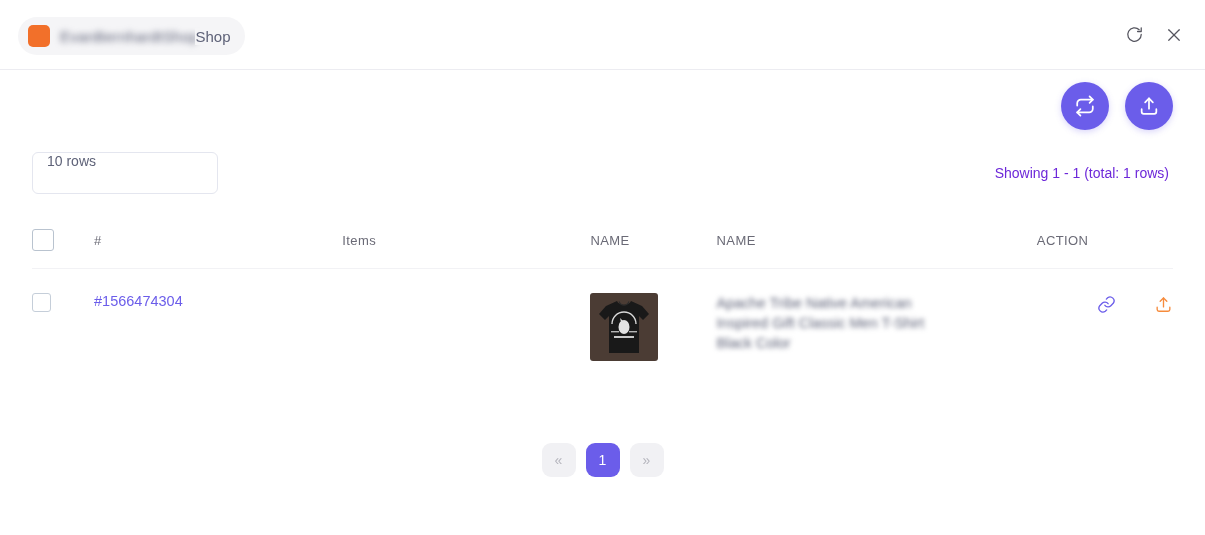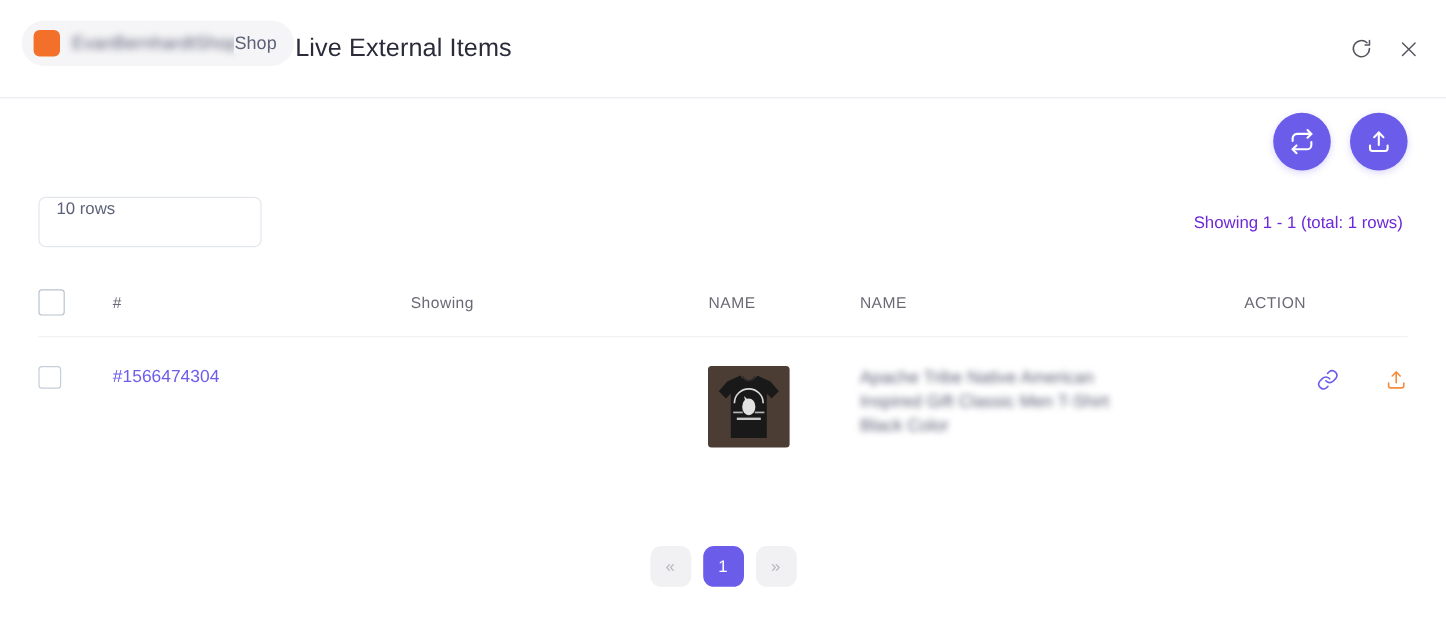--- a/index.html
+++ b/index.html
@@ -11,21 +11,21 @@
     height: 535px;
     background: #ffffff;
     font-family: "Liberation Sans", sans-serif;
     color: #3f4254;
     overflow: hidden;
   }
 
   
   .topbar {
     position: relative;
-    height: 82px;
+    height: 70px;
     border-bottom: 1px solid #ececf1;
     display: flex;
     align-items: center;
     box-sizing: border-box;
     background: #fff;
   }
   .shop-badge {
     position: absolute;
     left: 18px;
     top: 17px;
@@ -275,21 +275,20 @@
 <body>
 
 <div class="topbar">
 
   <div class="shop-badge">
     <span class="shop-logo"></span>
     <span class="shop-name">EvanBernhardtShop</span>
     <span class="shop-suffix">Shop</span>
   </div>
 
-  <div class="page-title">Live External Items</div>
 
   <div class="topbar-actions">
     <button class="icon-btn" aria-label="refresh">
       <svg width="19" height="19" viewBox="0 0 24 24" fill="none" stroke="currentColor" stroke-width="1.6" stroke-linecap="round" stroke-linejoin="round">
         <path d="M20.5 12a8.5 8.5 0 1 1-2.6-6.1"></path>
         <polyline points="20.5 3.6 20.5 8.2 15.9 8.2"></polyline>
       </svg>
     </button>
     <button class="icon-btn" aria-label="close">
       <svg width="18" height="18" viewBox="0 0 24 24" fill="none" stroke="currentColor" stroke-width="1.6" stroke-linecap="round">
@@ -335,21 +334,21 @@
       <col class="c-image">
         <col class="c-name">
         <col class="c-action">
     </colgroup>
     <thead>
       <tr>
         <th>
           <span class="chk"></span>
         </th>
         <th>#</th>
-        <th>Showing</th>
+        <th>Items</th>
         <th>NAME</th>
         <th>NAME</th>
         <th class="th-action">ACTION</th>
       </tr>
     </thead>
     <tbody>
       <tr>
         <td>
           <span class="chk sm"></span>
         </td>

